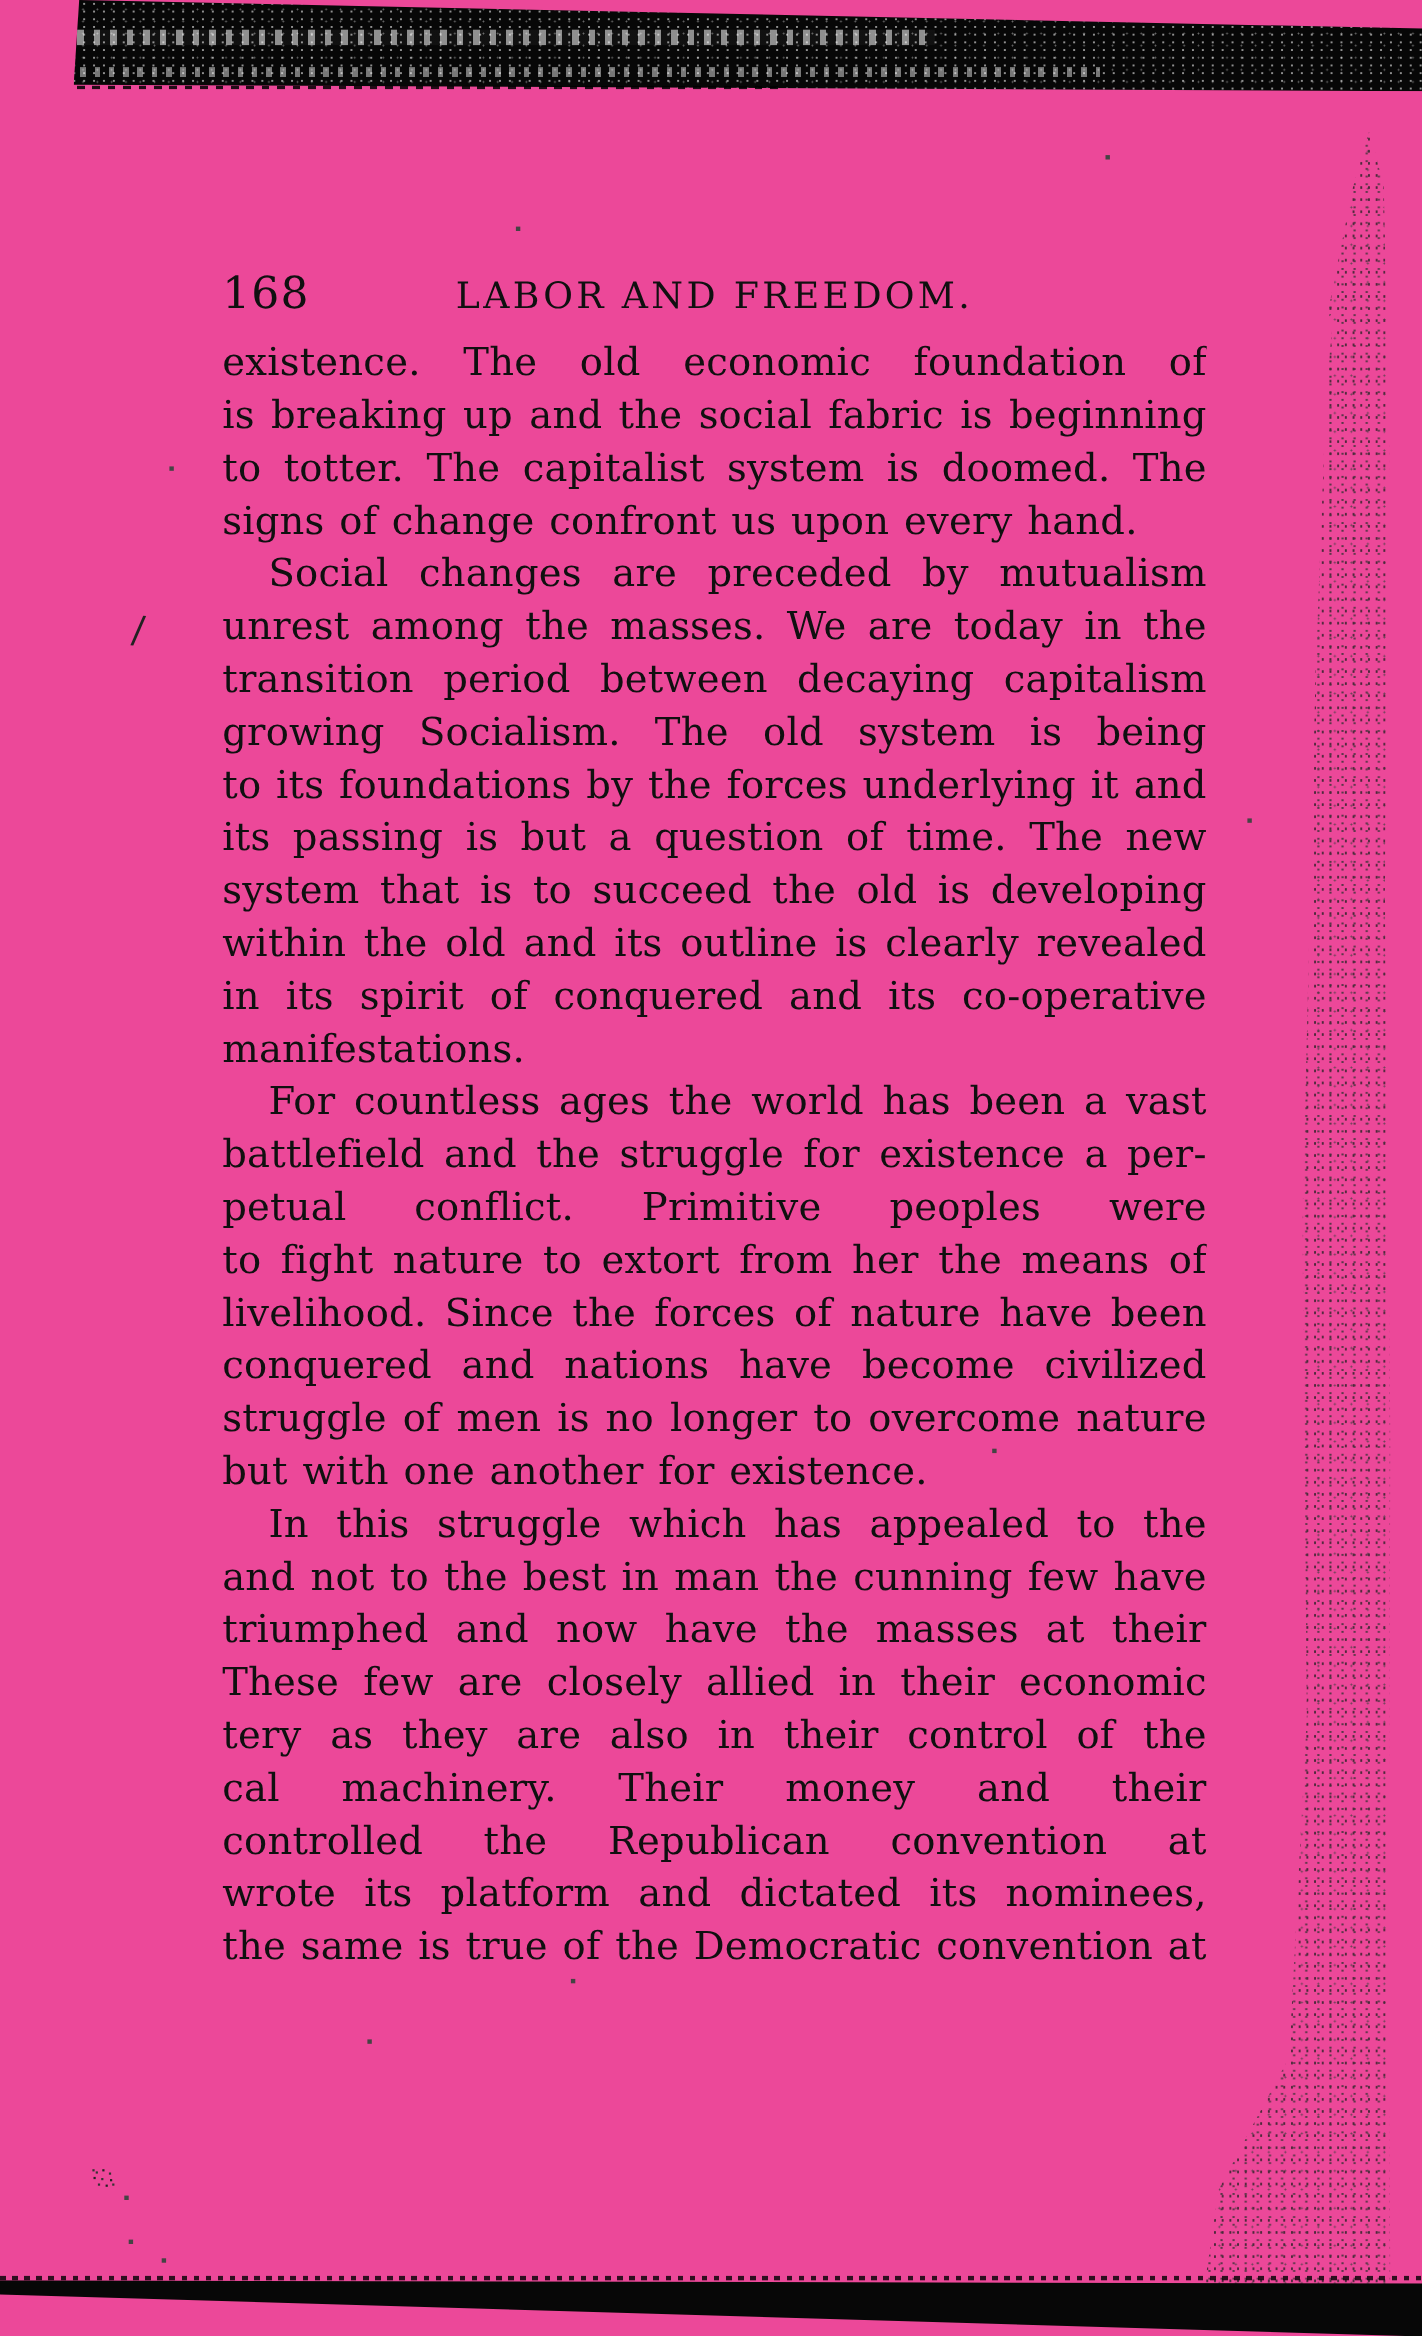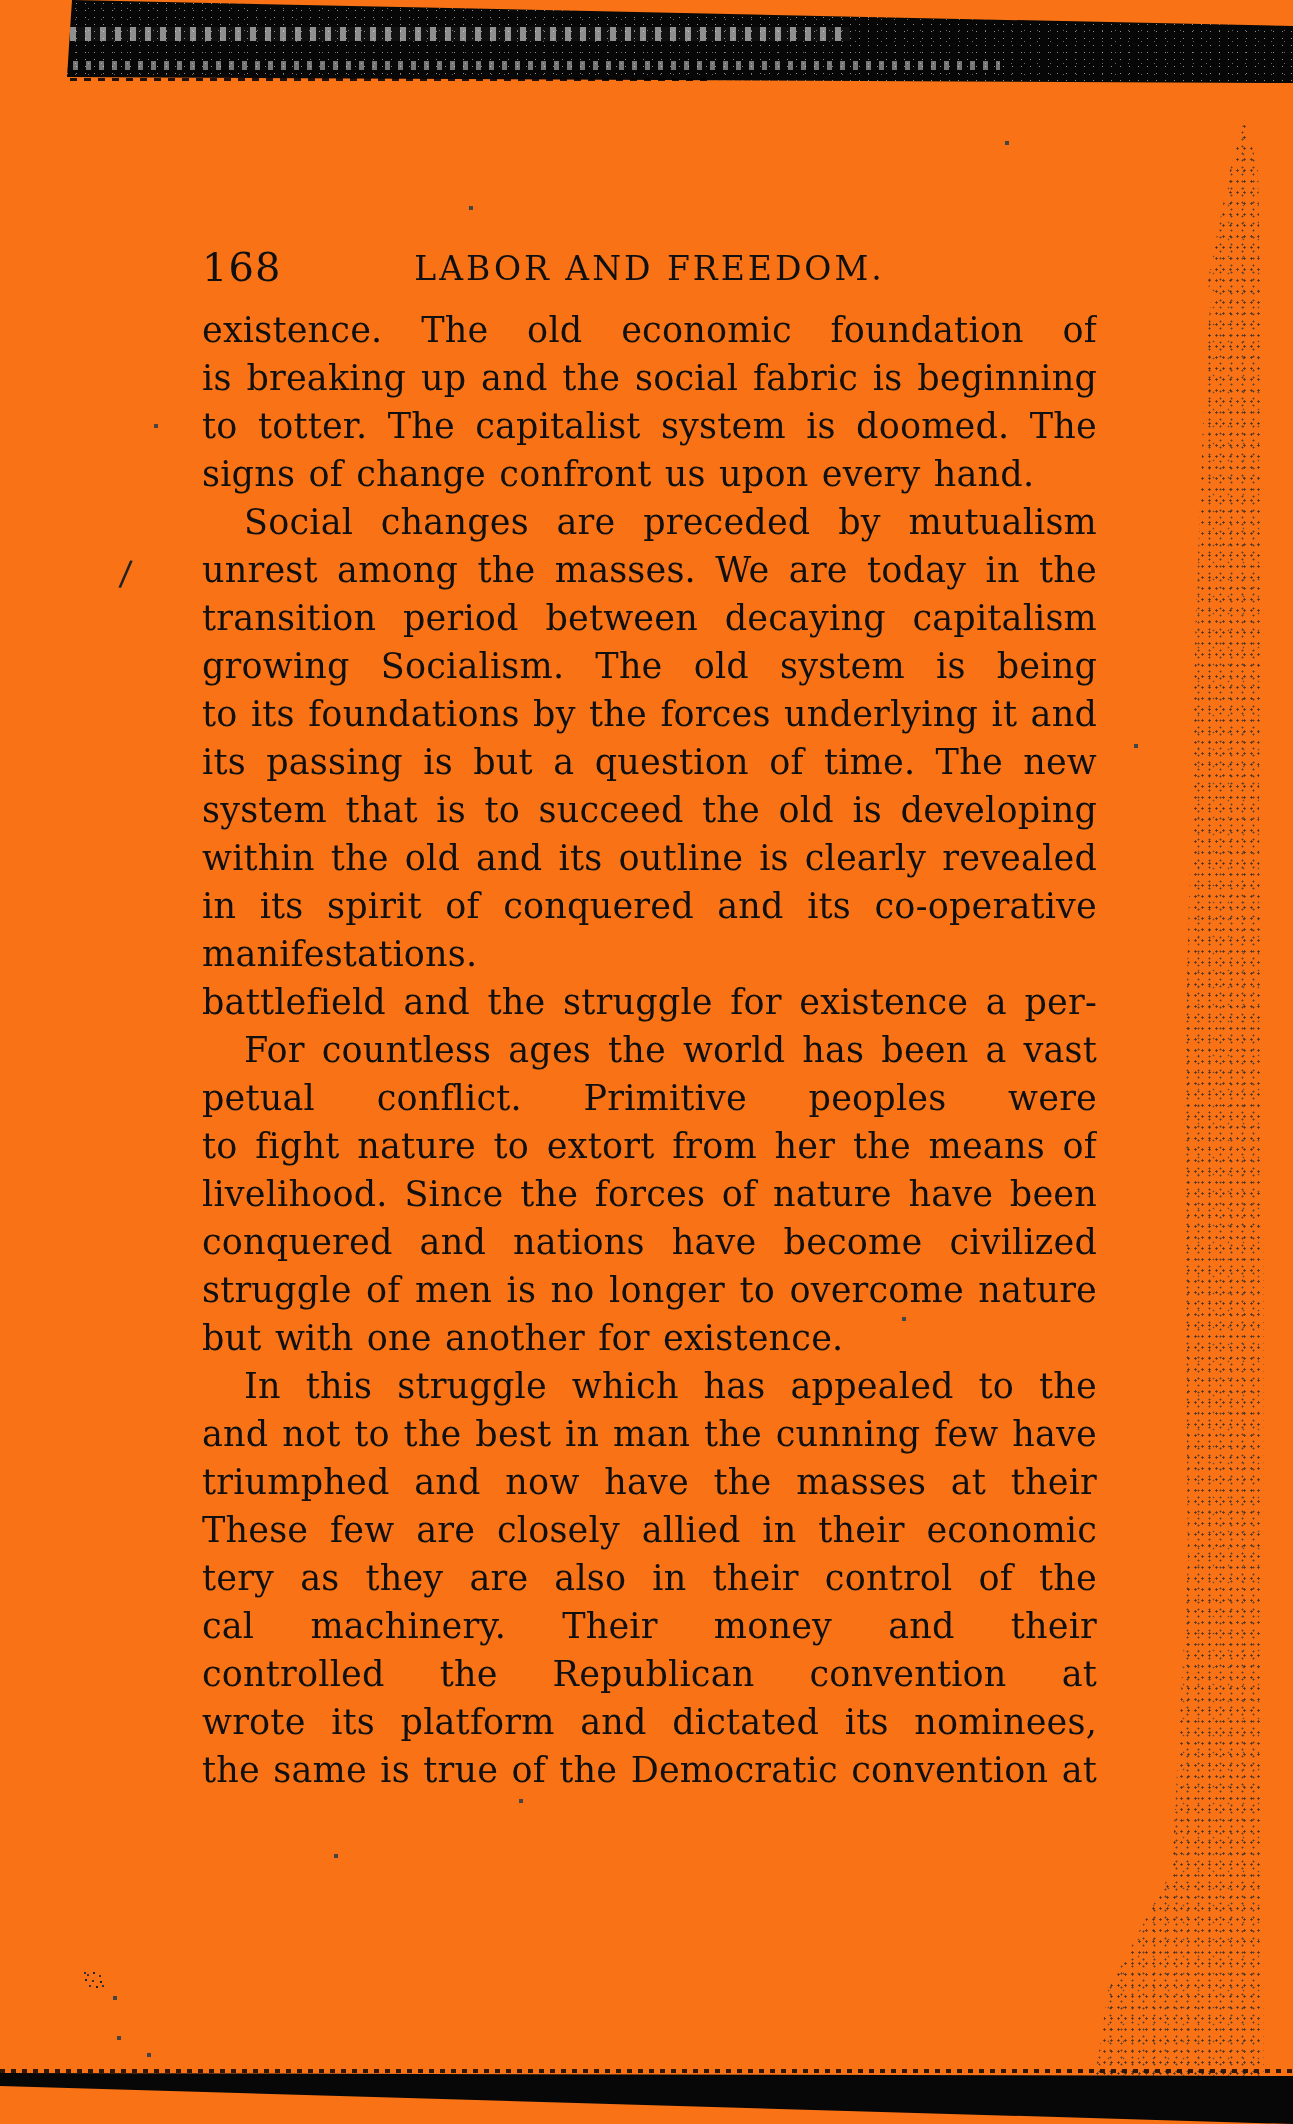--- a/index.html
+++ b/index.html
@@ -1,18 +1,18 @@
 <!DOCTYPE html>
 <html><head>
 <meta charset="utf-8">
 <style>
   html,body { margin:0; padding:0; background:#e8e8e8; }
   .page {
     position:relative; width:1293px; height:2124px;
-    background:#f97316; overflow:hidden;
+    background:#ec4899; overflow:hidden;
     font-family:"DejaVu Serif", serif; color:#101010;
   }
 
   
   .top-band {
     position:absolute; left:0; top:0; width:1293px; height:92px;
     background:#070707;
     clip-path:polygon(72px 0px, 1293px 26px, 1293px 83px, 67px 77px);
   }
   .top-band .streak1 {
@@ -139,22 +139,22 @@
     <div class="line j">unrest among the masses.  We are today in the</div>
     <div class="line j">transition period between decaying capitalism and</div>
     <div class="line j">growing Socialism.  The old system is being shaken</div>
     <div class="line j">to its foundations by the forces underlying it and</div>
     <div class="line j">its passing is but a question of time.  The new</div>
     <div class="line j">system that is to succeed the old is developing</div>
     <div class="line j">within the old and its outline is clearly revealed</div>
     <div class="line j">in its spirit of conquered and its co-operative</div>
     <div class="line">manifestations.</div>
 
+    <div class="line j indent">For countless ages the world has been a vast</div>
     <div class="line j">battlefield and the struggle for existence a per-</div>
-    <div class="line j indent">For countless ages the world has been a vast</div>
     <div class="line j">petual conflict.  Primitive peoples were compelled</div>
     <div class="line j">to fight nature to extort from her the means of</div>
     <div class="line j">livelihood.  Since the forces of nature have been</div>
     <div class="line j">conquered and nations have become civilized the</div>
     <div class="line j">struggle of men is no longer to overcome nature</div>
     <div class="line">but with one another for existence.</div>
 
     <div class="line j indent">In this struggle which has appealed to the basest</div>
     <div class="line j">and not to the best in man the cunning few have</div>
     <div class="line j">triumphed and now have the masses at their mercy.</div>

